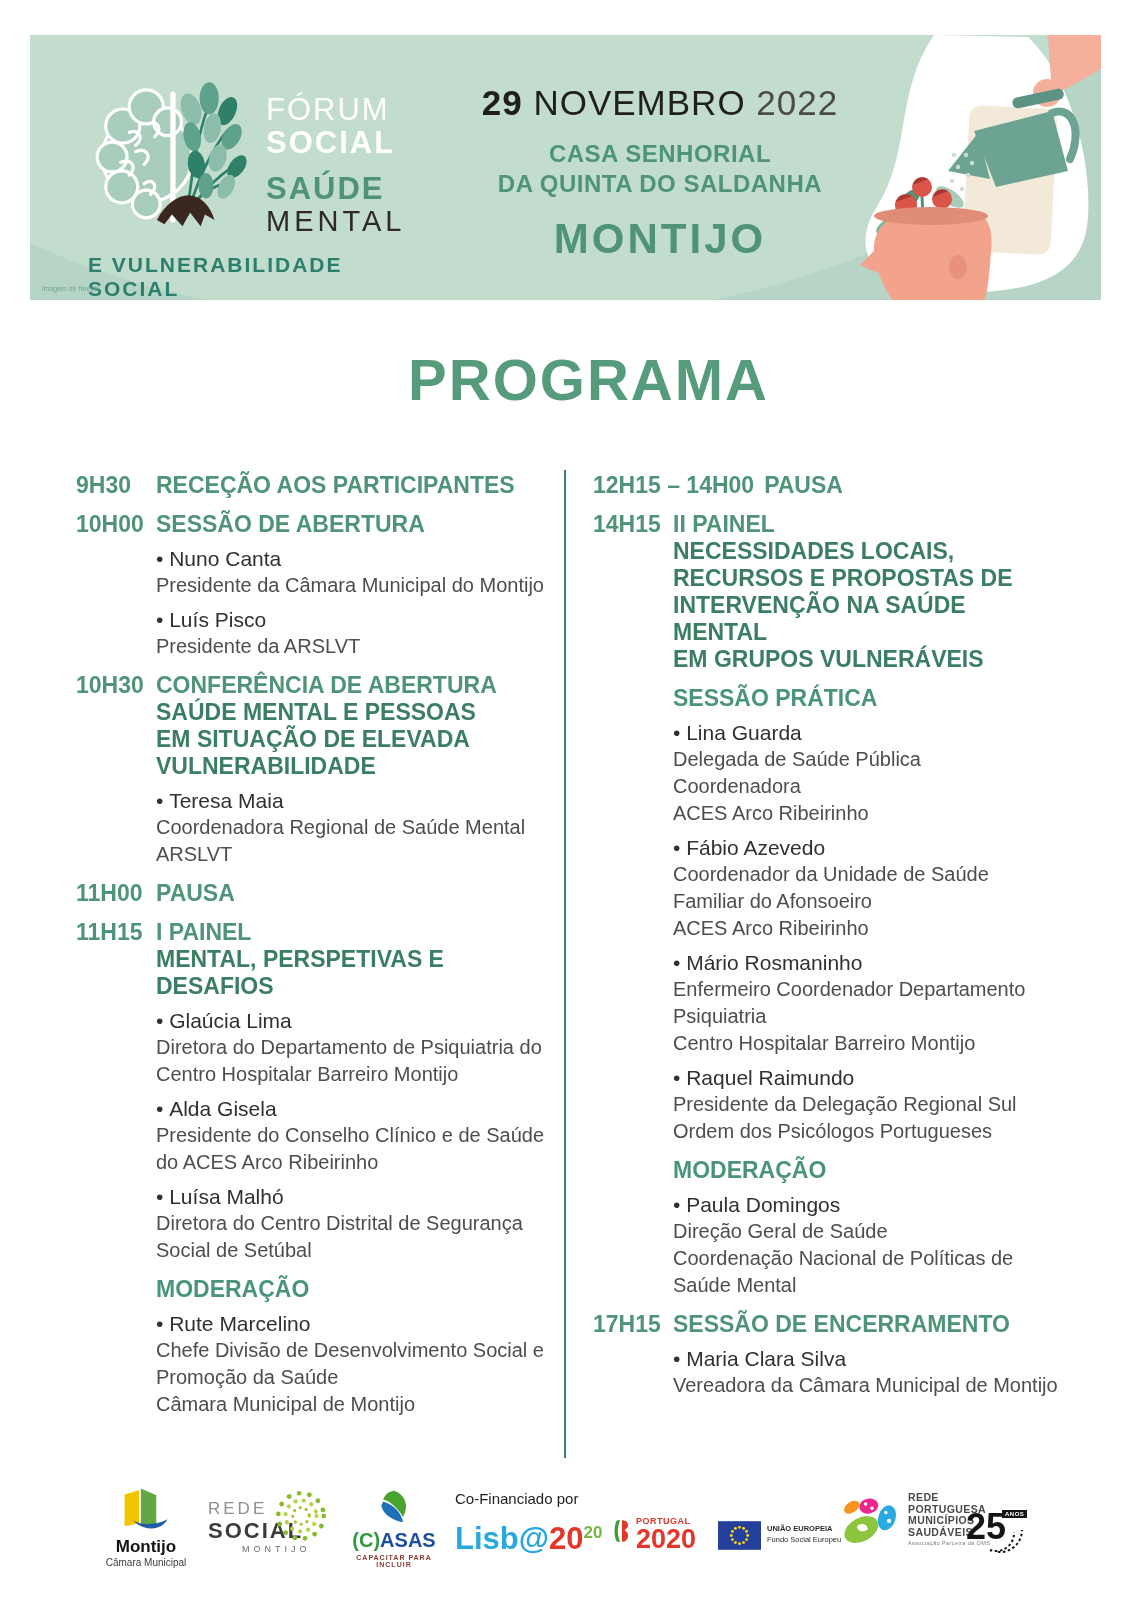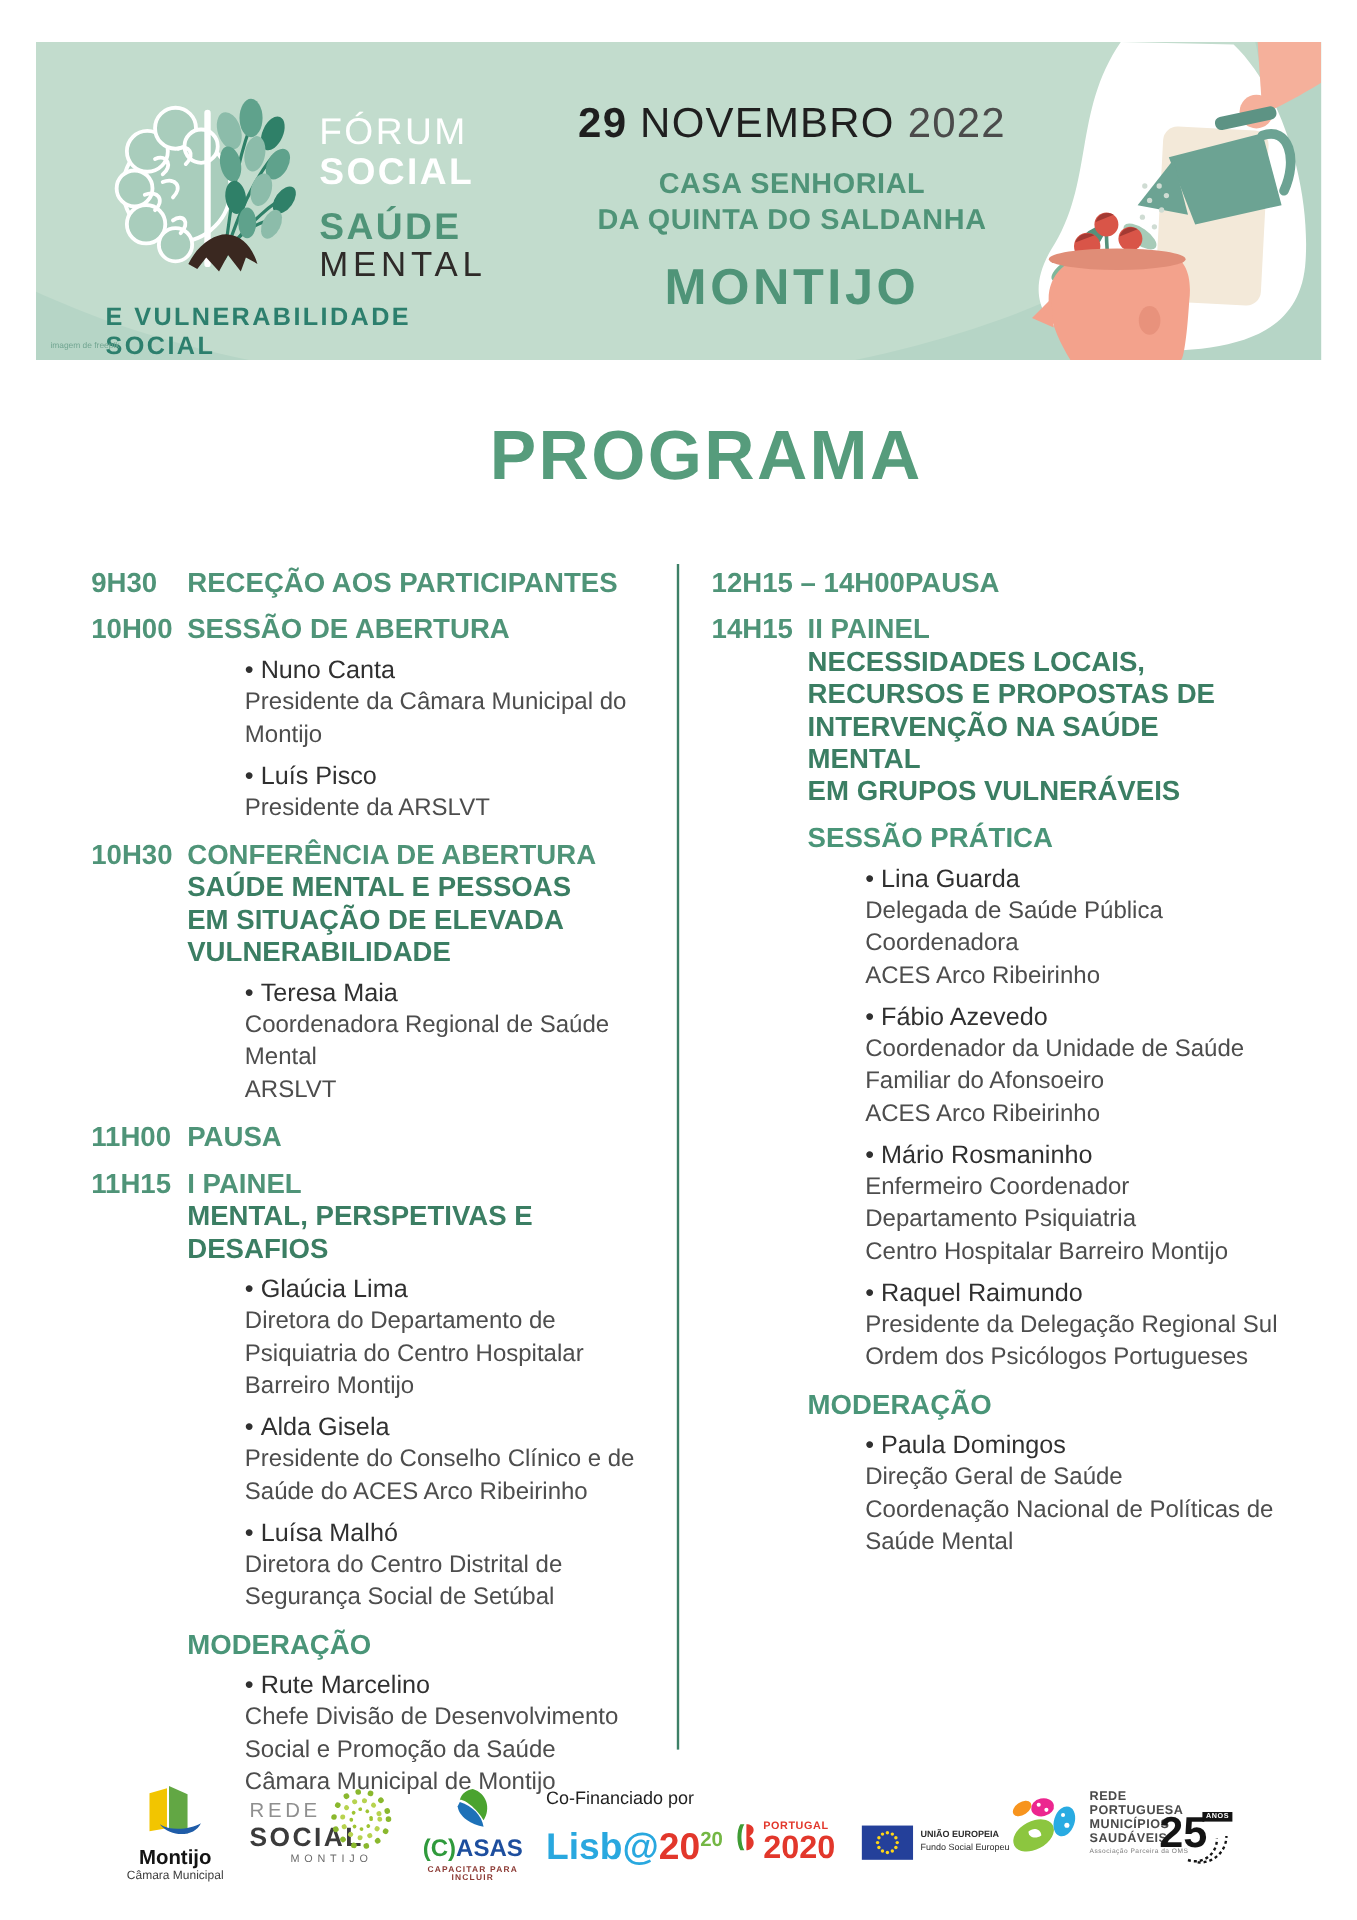--- a/index.html
+++ b/index.html
@@ -35,27 +35,27 @@
   .page-title { position:absolute; left:0; top:346px; width:100%; text-align:center;
                 font-size:58px; font-weight:700; color:#569c7c; letter-spacing:2px;padding-left:46px; }
 
   
   .sched-col { position:absolute; top:472px; width:472px; }
   .sched-col.left  { left:76px; }
   .sched-col.right { left:593px; }
   .divider { position:absolute; left:564px; top:470px; width:2px; height:988px; background:#3d8067; }
 
   .sched-item { display:grid; grid-template-columns:80px 1fr; margin-bottom:12px; }
-  .sched-item.sched-inline { display:flex; }
+  .sched-item.sched-inline { display:flex; gap:10px; }
   .sched-inline .sched-time { white-space:nowrap; width:auto; }
   .sched-time { font-size:23px; line-height:27px; font-weight:700; color:#4f9478; }
   .sched-title { font-size:23px; line-height:27px; font-weight:700; color:#4f9478; }
   .sched-subtitle { font-size:23px; line-height:27px; font-weight:700; color:#3b7e63; }
   .sched-heading { font-size:23px; line-height:27px; font-weight:700; color:#4a9578; margin-top:12px; }
-  .speaker { margin-top:7px;margin-left:48px; }
+  .speaker { margin-top:7px; }
   .speaker-name { font-size:21px; line-height:27px; color:#303030; }
   .speaker-name::before { content:"\2022\00a0"; }
   .speaker-role { font-size:20px; line-height:27px; color:#4d4d4d; }
 
   
   .f-montijo { position:absolute; left:98px; top:1487px; width:96px; text-align:center; }
   .f-montijo .name { font-size:17px; font-weight:700; color:#141414; margin-top:2px; }
   .f-montijo .sub  { font-size:10px; color:#3c3c3c; }
 
   .f-rede { position:absolute; left:208px; top:1499px; width:120px; }
@@ -332,20 +332,30 @@
           <div class="speaker-role">Ordem dos Psicólogos Portugueses</div>
         </div>
         <div class="sched-heading">MODERAÇÃO</div>
         <div class="speaker">
           <div class="speaker-name">Paula Domingos</div>
           <div class="speaker-role">Direção Geral de Saúde</div>
           <div class="speaker-role">Coordenação Nacional de Políticas de Saúde Mental</div>
         </div>
       </div>
     </div>
+    <div class="sched-item">
+      <div class="sched-time">17H15</div>
+      <div class="sched-content">
+        <div class="sched-title">SESSÃO DE ENCERRAMENTO</div>
+        <div class="speaker">
+          <div class="speaker-name">Maria Clara Silva</div>
+          <div class="speaker-role">Vereadora da Câmara Municipal de Montijo</div>
+        </div>
+      </div>
+    </div>
   </section>
 
 <div class="f-montijo">
   <svg width="60" height="44" viewBox="0 0 70 50">
     <path d="M10,8 L27,3 L27,42 L10,45 Z" fill="#f2c500"></path>
     <path d="M29,1 L47,9 L47,47 L29,42 Z" fill="#62a744"></path>
     <path d="M20,38 C32,52 54,50 60,37 C50,43 30,45 20,38 Z" fill="#1f5ca8"></path>
   </svg>
   <div class="name">Montijo</div>
   <div class="sub">Câmara Municipal</div>

